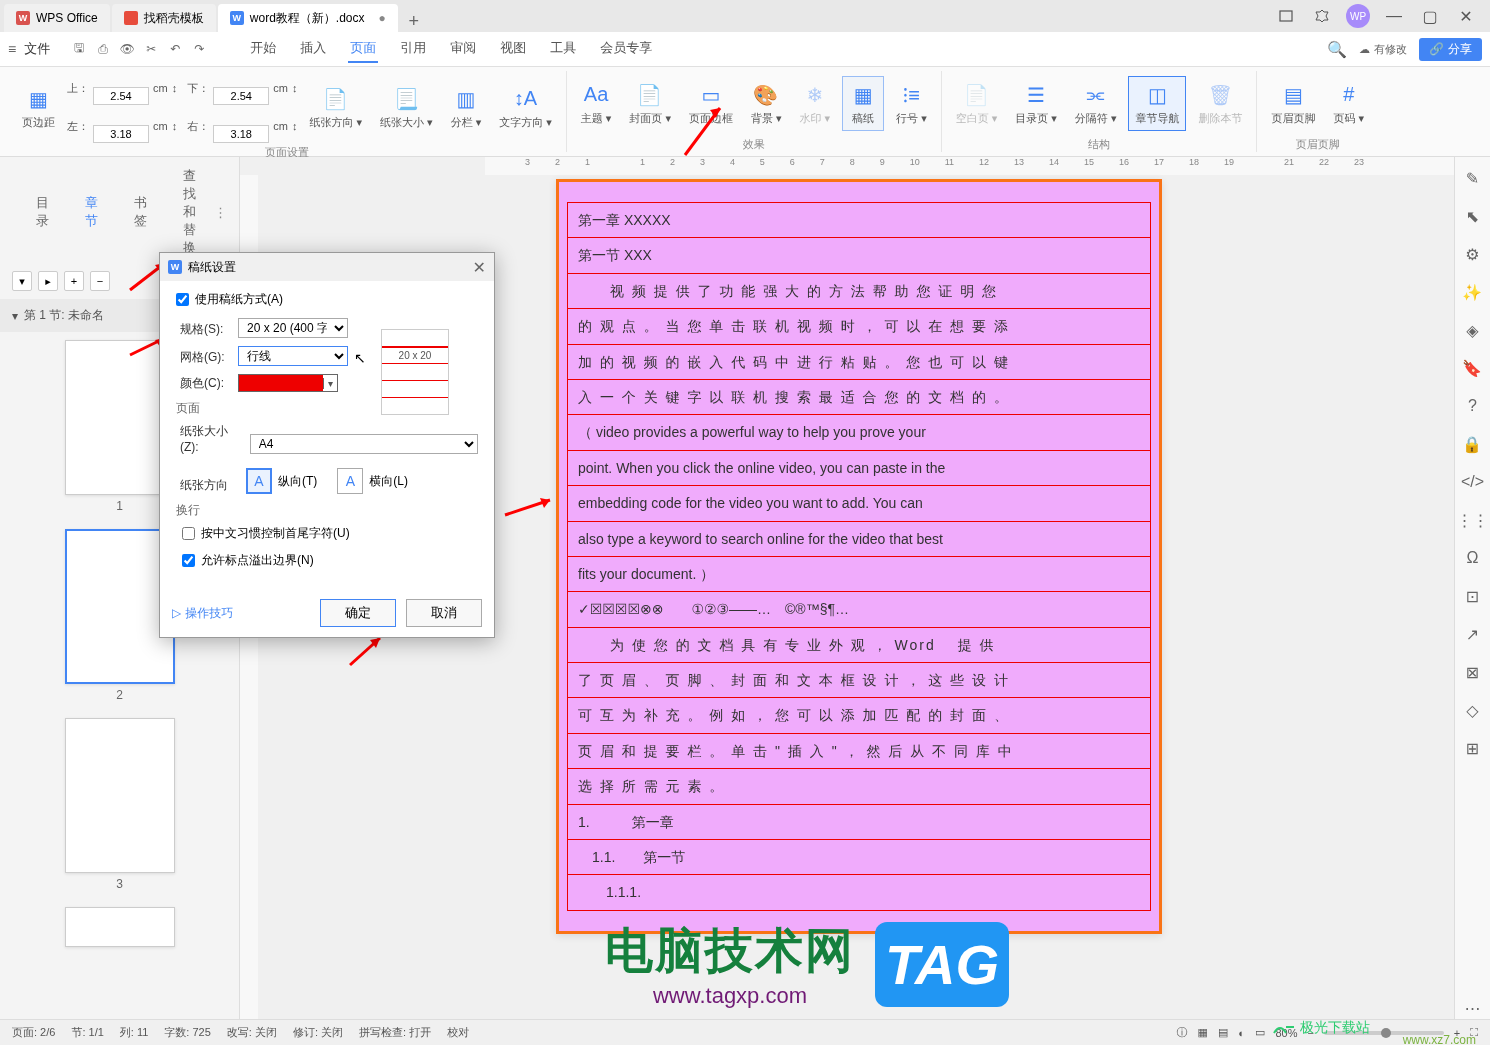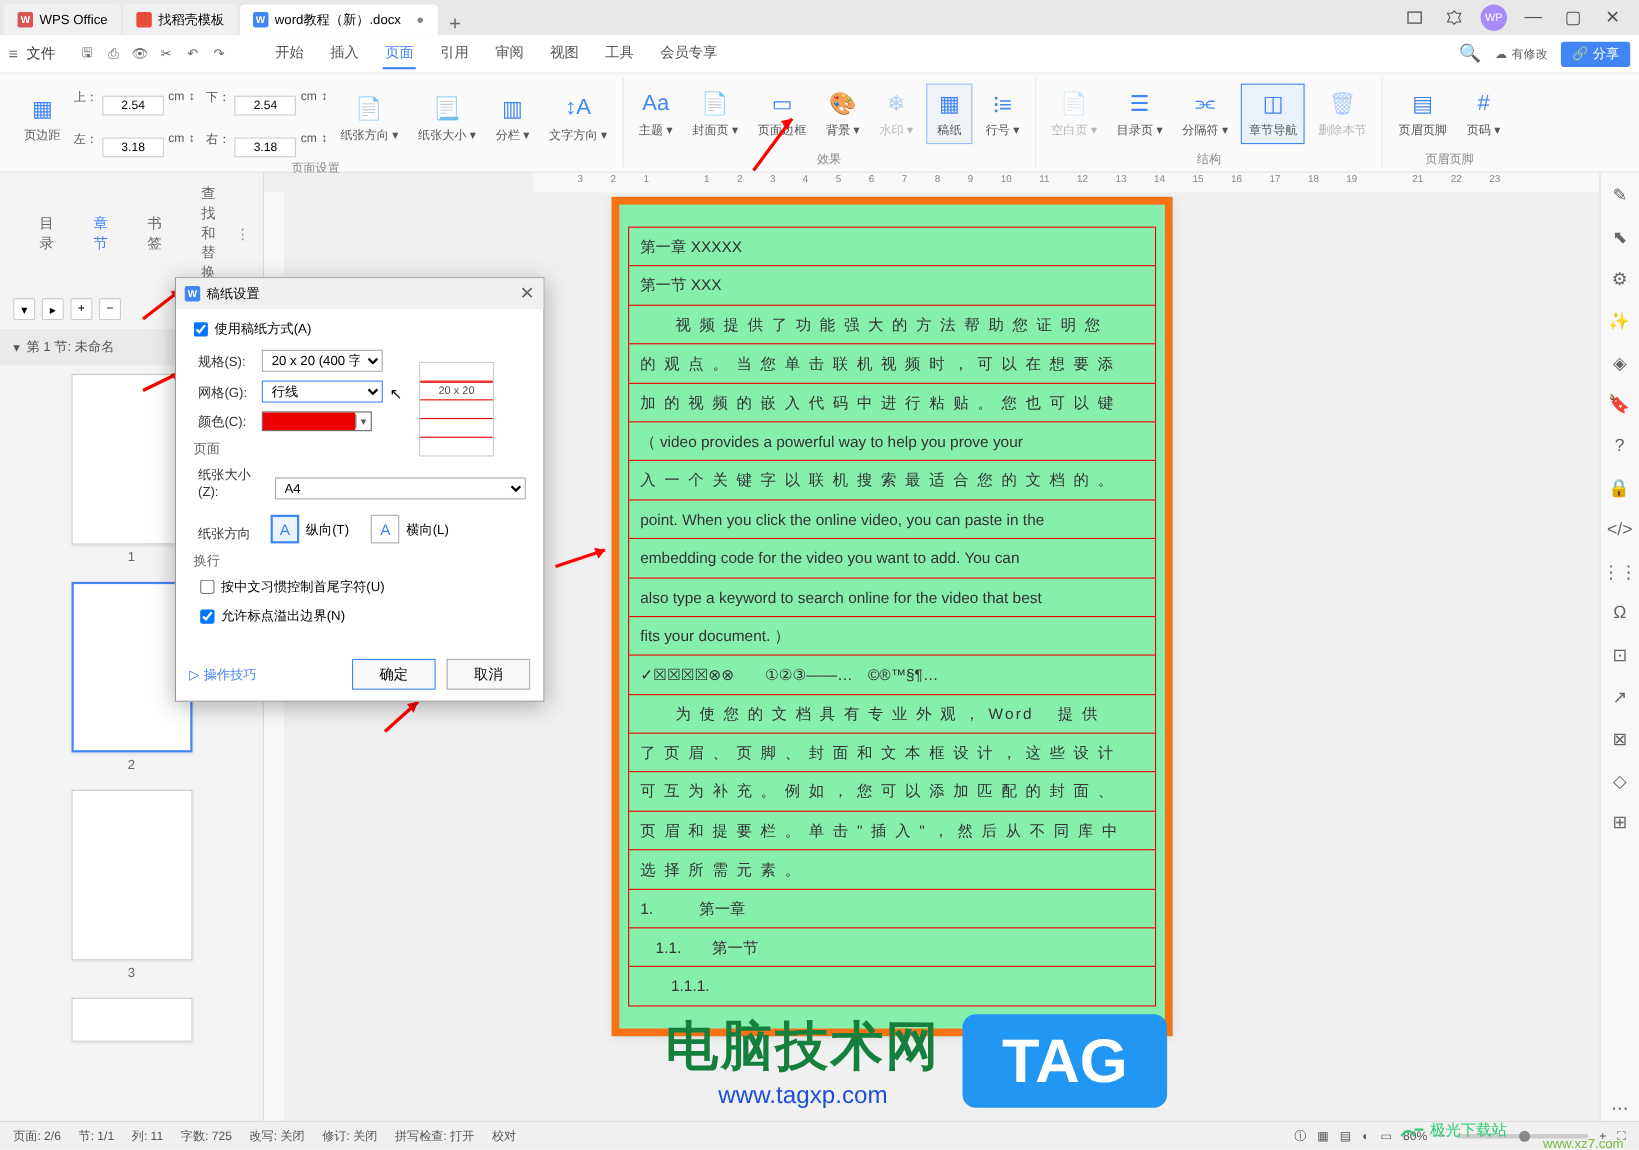--- a/index.html
+++ b/index.html
@@ -67,21 +67,21 @@
     .thumb-item { display: flex; flex-direction: column; align-items: center; margin-bottom: 16px; }
     .thumb { width: 110px; height: 155px; background: #fff; border: 1px solid #ccc; position: relative; box-shadow: 0 1px 3px rgba(0,0,0,0.1); }
     .thumb.selected { border: 2px solid #4285f4; }
     .thumb-label { font-size: 12px; color: #666; margin-top: 4px; }
     
     
     .doc-area { flex: 1; background: #f0f0f0; position: relative; overflow: hidden; }
     .rulers { position: absolute; left: 245px; top: 0; right: 0; height: 18px; background: #f8f8f8; font-size: 9px; color: #888; }
     .ruler-marks { display: flex; justify-content: space-between; padding: 0 90px 0 40px; }
     .ruler-v { position: absolute; left: 0; top: 18px; bottom: 0; width: 18px; background: #f8f8f8; }
-    .page { position: absolute; left: 316px; top: 22px; width: 510px; background: #86efac; border: 7px solid #f97316; box-shadow: 0 2px 8px rgba(0,0,0,0.1); }
+    .page { position: absolute; left: 316px; top: 22px; width: 606px; background: #f0abfc; border: 3px solid #f97316; box-shadow: 0 2px 8px rgba(0,0,0,0.1); }
     .red-grid { border: 1px solid #e00; }
     .red-line { border-bottom: 1px solid #e00; padding: 6px 10px; font-size: 14px; color: #333; line-height: 1.6; }
     .red-line:last-child { border-bottom: none; }
     .chapter-title { font-weight: 500; }
     .text-line { letter-spacing: 2px; }
     
     
     .right-sidebar { width: 36px; background: #f8f8f8; border-left: 1px solid #ddd; display: flex; flex-direction: column; align-items: center; padding-top: 10px; gap: 16px; }
     .right-tool { width: 22px; height: 22px; color: #666; cursor: pointer; display: flex; align-items: center; justify-content: center; }
     
@@ -114,22 +114,22 @@
     .dialog-btn.primary { border: 1px solid #4285f4; }
     
     
     .arrow { position: absolute; z-index: 50; }
     .arrow-line { stroke: #ff0000; stroke-width: 3; fill: none; }
     .arrow-head { fill: #ff0000; }
     
     
     .watermark { position: absolute; bottom: 36px; left: 605px; display: flex; align-items: center; z-index: 60; }
     .watermark-text { font-size: 48px; font-weight: bold; color: #15803d; letter-spacing: 2px; }
-    .watermark-sub { font-size: 22px; color: #1d4ed8; font-weight: 500; }
-    .tag-box { background: #2196f3; color: #fff; font-size: 56px; font-weight: bold; padding: 10px 36px; border-radius: 12px; margin-left: 20px; }
+    .watermark-sub { font-size: 22px; color: #701a75; font-weight: 500; }
+    .tag-box { background: #2196f3; color: #fff; font-size: 56px; font-weight: bold; padding: 10px 10px; border-radius: 12px; margin-left: 20px; font-style: italic; }
     .dl-badge { position: absolute; bottom: 8px; right: 120px; color: #2ecc71; font-size: 14px; z-index: 60; display: flex; align-items: center; gap: 4px; }
     .dl-url { position: absolute; bottom: -2px; right: 14px; color: #7cb342; font-size: 12px; z-index: 60; }
     
     
     .status-bar { position: absolute; bottom: 0; left: 0; right: 0; height: 26px; background: #f0f0f0; border-top: 1px solid #ddd; display: flex; align-items: center; padding: 0 12px; font-size: 11px; color: #555; gap: 16px; }
     .status-right { margin-left: auto; display: flex; align-items: center; gap: 10px; }
     .zoom-slider { width: 120px; height: 4px; background: #ccc; position: relative; border-radius: 2px; }
     .zoom-thumb { position: absolute; left: 48%; top: -3px; width: 10px; height: 10px; background: #888; border-radius: 50%; }
     
     svg { display: block; }
@@ -378,22 +378,22 @@
         </div>
     </div>
     <div class="ruler-v"></div>
     <div class="page">
       <div class="red-grid" style="margin: 20px 8px;">
         <div class="red-line chapter-title">第一章  XXXXX</div>
         <div class="red-line chapter-title">第一节  XXX</div>
         <div class="red-line text-line">　　视 频 提 供 了 功 能 强 大 的 方 法 帮 助 您 证 明 您</div>
         <div class="red-line text-line">的 观 点 。 当 您 单 击 联 机 视 频 时 ， 可 以 在 想 要 添</div>
         <div class="red-line text-line">加 的 视 频 的 嵌 入 代 码 中 进 行 粘 贴 。 您 也 可 以 键</div>
+        <div class="red-line text-line">入 一 个 关 键 字 以 联 机 搜 索 最 适 合 您 的 文 档 的 。</div>
         <div class="red-line">（  video provides a powerful way to help you prove your</div>
-        <div class="red-line text-line">入 一 个 关 键 字 以 联 机 搜 索 最 适 合 您 的 文 档 的 。</div>
         <div class="red-line">point. When you click the online video, you can paste in the</div>
         <div class="red-line">embedding code for the video you want to add. You can</div>
         <div class="red-line">also type a keyword to search online for the video that best</div>
         <div class="red-line">fits your document.  ）</div>
         <div class="red-line">✓☒☒☒☒⊗⊗　　①②③——…　©®™§¶…</div>
         <div class="red-line text-line">　　为 使 您 的 文 档 具 有 专 业 外 观 ，  Word 　提 供</div>
         <div class="red-line text-line">了 页 眉 、 页 脚 、 封 面 和 文 本 框 设 计 ， 这 些 设 计</div>
         <div class="red-line text-line">可 互 为 补 充 。 例 如 ， 您 可 以 添 加 匹 配 的 封 面 、</div>
         <div class="red-line text-line">页 眉 和 提 要 栏 。 单 击 " 插 入 " ， 然 后 从 不 同 库 中</div>
         <div class="red-line text-line">选 择 所 需 元 素 。</div>

